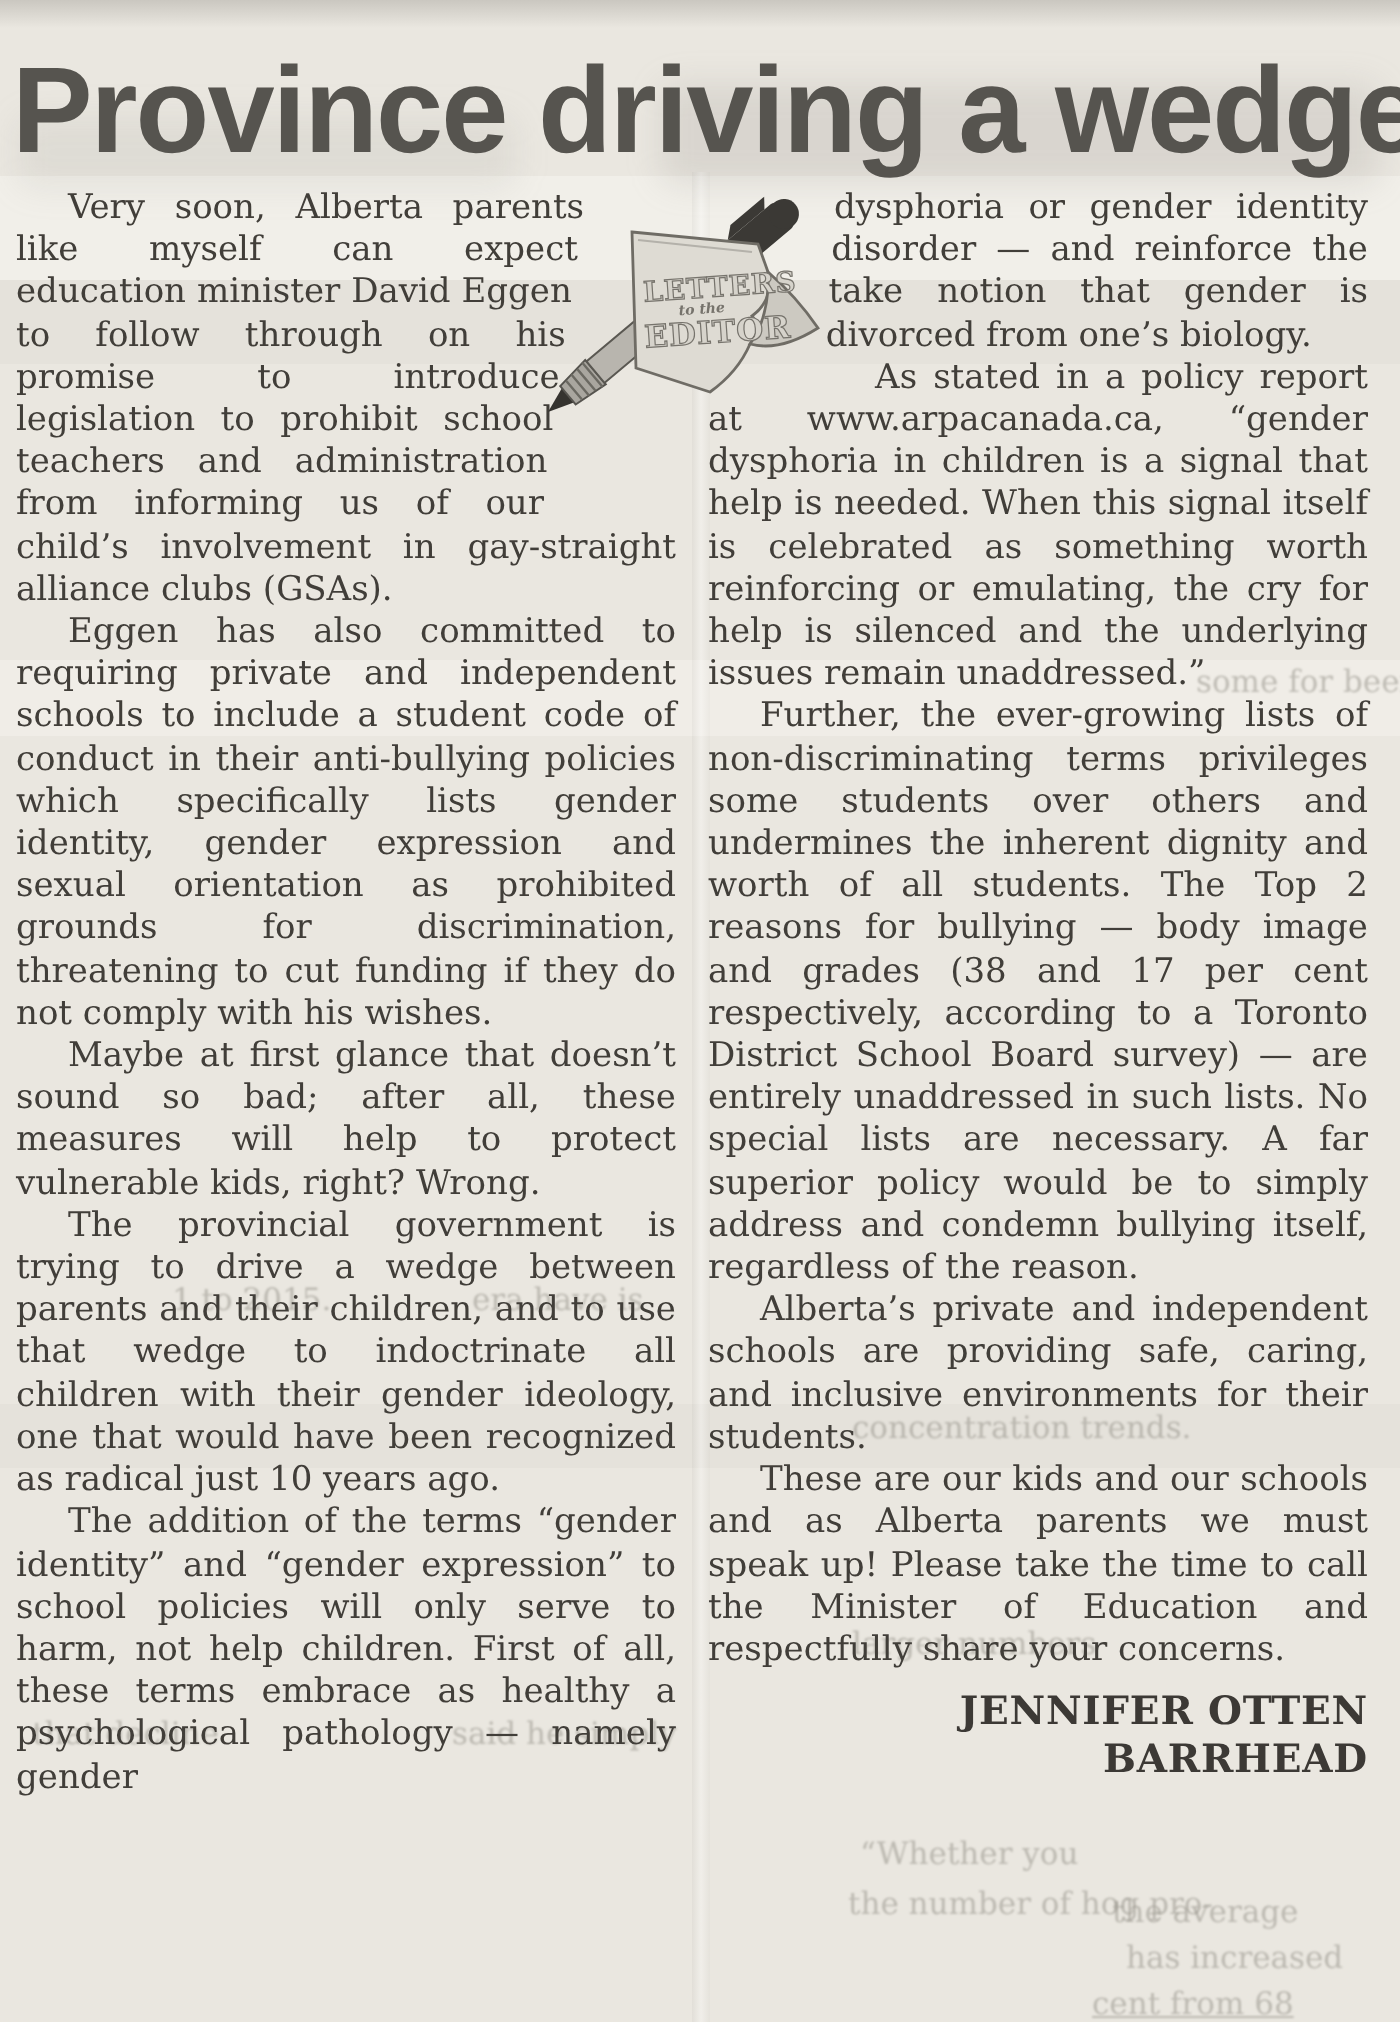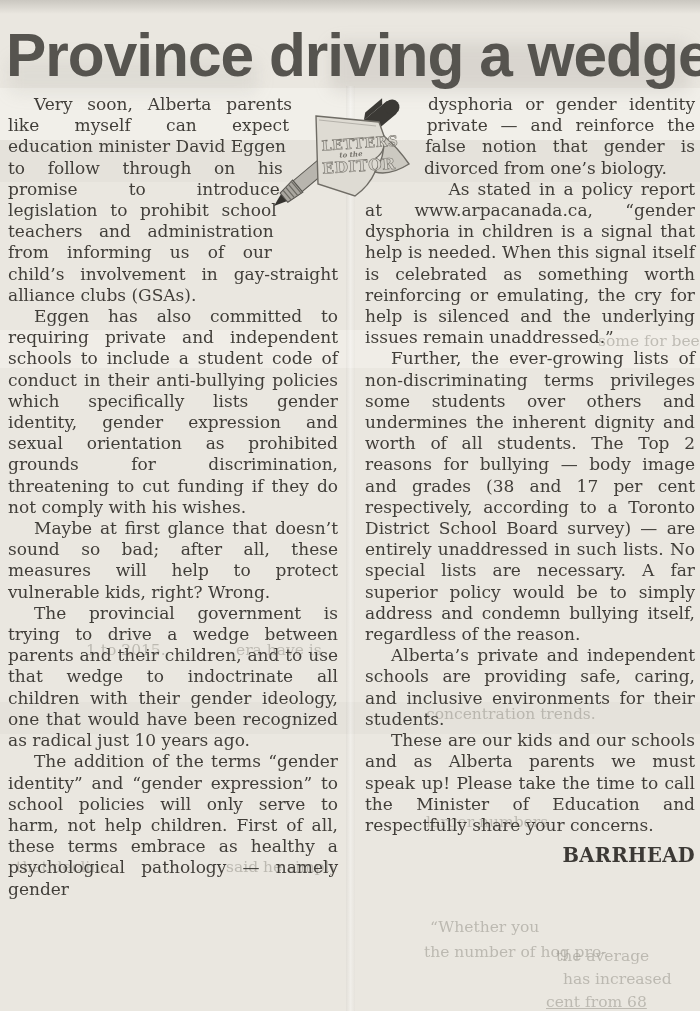--- a/index.html
+++ b/index.html
@@ -27,21 +27,21 @@
 
   .headline{
     position:absolute; left:6px; top:22px; width:692px; margin:0; z-index:1;
     font-family:"Liberation Sans", sans-serif; font-weight:bold;
     font-size:61px; letter-spacing:-1px; line-height:66px; color:#56544f;
     white-space:nowrap; transform:scaleX(.99); transform-origin:left;
   }
 
   .columns{
     position:absolute; left:8px; top:94px; width:687px; bottom:0; z-index:1;
-    display:flex; gap:27px;
+    display:flex; gap:16px;
   }
   .col{width:330px; color:#413e39; font-size:17px; line-height:21.2px;
        text-align:justify; hyphens:auto; -webkit-hyphens:auto;}
   .col p{margin:0; text-indent:26px;}
   .col p.noindent{text-indent:0;}
 
   
   .cut{z-index:0;}
   .cut-r{float:right; width:60px; height:136px; margin:22px 0 2px 6px;
          shape-outside:polygon(35% 0, 100% 0, 100% 100%, 0 100%);}
@@ -88,26 +88,27 @@
     <div class="col">
       <div class="cut cut-r"></div>
       <p>Very soon, Alberta parents like myself can expect education minister David Eggen to follow through on his promise to introduce legislation to prohibit school teachers and administration from informing us of our child’s involvement in gay-straight alliance clubs (GSAs).</p>
       <p>Eggen has also committed to requiring private and independent schools to include a student code of conduct in their anti-bullying policies which specifically lists gender identity, gender expression and sexual orientation as prohibited grounds for discrimination, threatening to cut funding if they do not comply with his wishes.</p>
       <p>Maybe at first glance that doesn’t sound so bad; after all, these measures will help to protect vulnerable kids, right? Wrong.</p>
       <p>The provincial government is trying to drive a wedge between parents and their children, and to use that wedge to indoctrinate all children with their gender ideology, one that would have been recognized as radical just 10 years ago.</p>
       <p>The addition of the terms “gender identity” and “gender expression” to school policies will only serve to harm, not help children. First of all, these terms embrace as healthy a psychological pathology — namely gender</p>
     </div>
     <div class="col">
       <div class="cut cut-l"></div>
-      <p class="noindent">dysphoria or gender identity private — and reinforce the false notion that gender is divorced from one’s biology.</p>
+      <p class="noindent">dysphoria or gender identity disorder — and reinforce the take notion that gender is divorced from one’s biology.</p>
       <p>As stated in a policy report at www.arpacanada.ca, “gender dysphoria in children is a signal that help is needed. When this signal itself is celebrated as something worth reinforcing or emulating, the cry for help is silenced and the underlying issues remain unaddressed.”</p>
       <p>Further, the ever-growing lists of non-discriminating terms privileges some students over others and undermines the inherent dignity and worth of all students. The Top 2 reasons for bullying — body image and grades (38 and 17 per cent respectively, according to a Toronto District School Board survey) — are entirely unaddressed in such lists. No special lists are necessary. A far superior policy would be to simply address and condemn bullying itself, regardless of the reason.</p>
       <p>Alberta’s private and independent schools are providing safe, caring, and inclusive environments for their students.</p>
       <p>These are our kids and our schools and as Alberta parents we must speak up! Please take the time to call the Minister of Education and respectfully share your concerns.</p>
       <div class="signature">
+        <div>JENNIFER OTTEN</div>
         <div>BARRHEAD</div>
       </div>
     </div>
   </div>
 
   <svg class="letters-graphic" viewBox="0 0 146 124">
 
     <g transform="translate(2,114) rotate(-40)">
       <polygon points="0,0 14,-5 14,5" fill="#35332f"></polygon>
       <polygon points="13,-6 31,-8 31,8 13,6" fill="#a9a69f" stroke="#55534e" stroke-width="1"></polygon>

